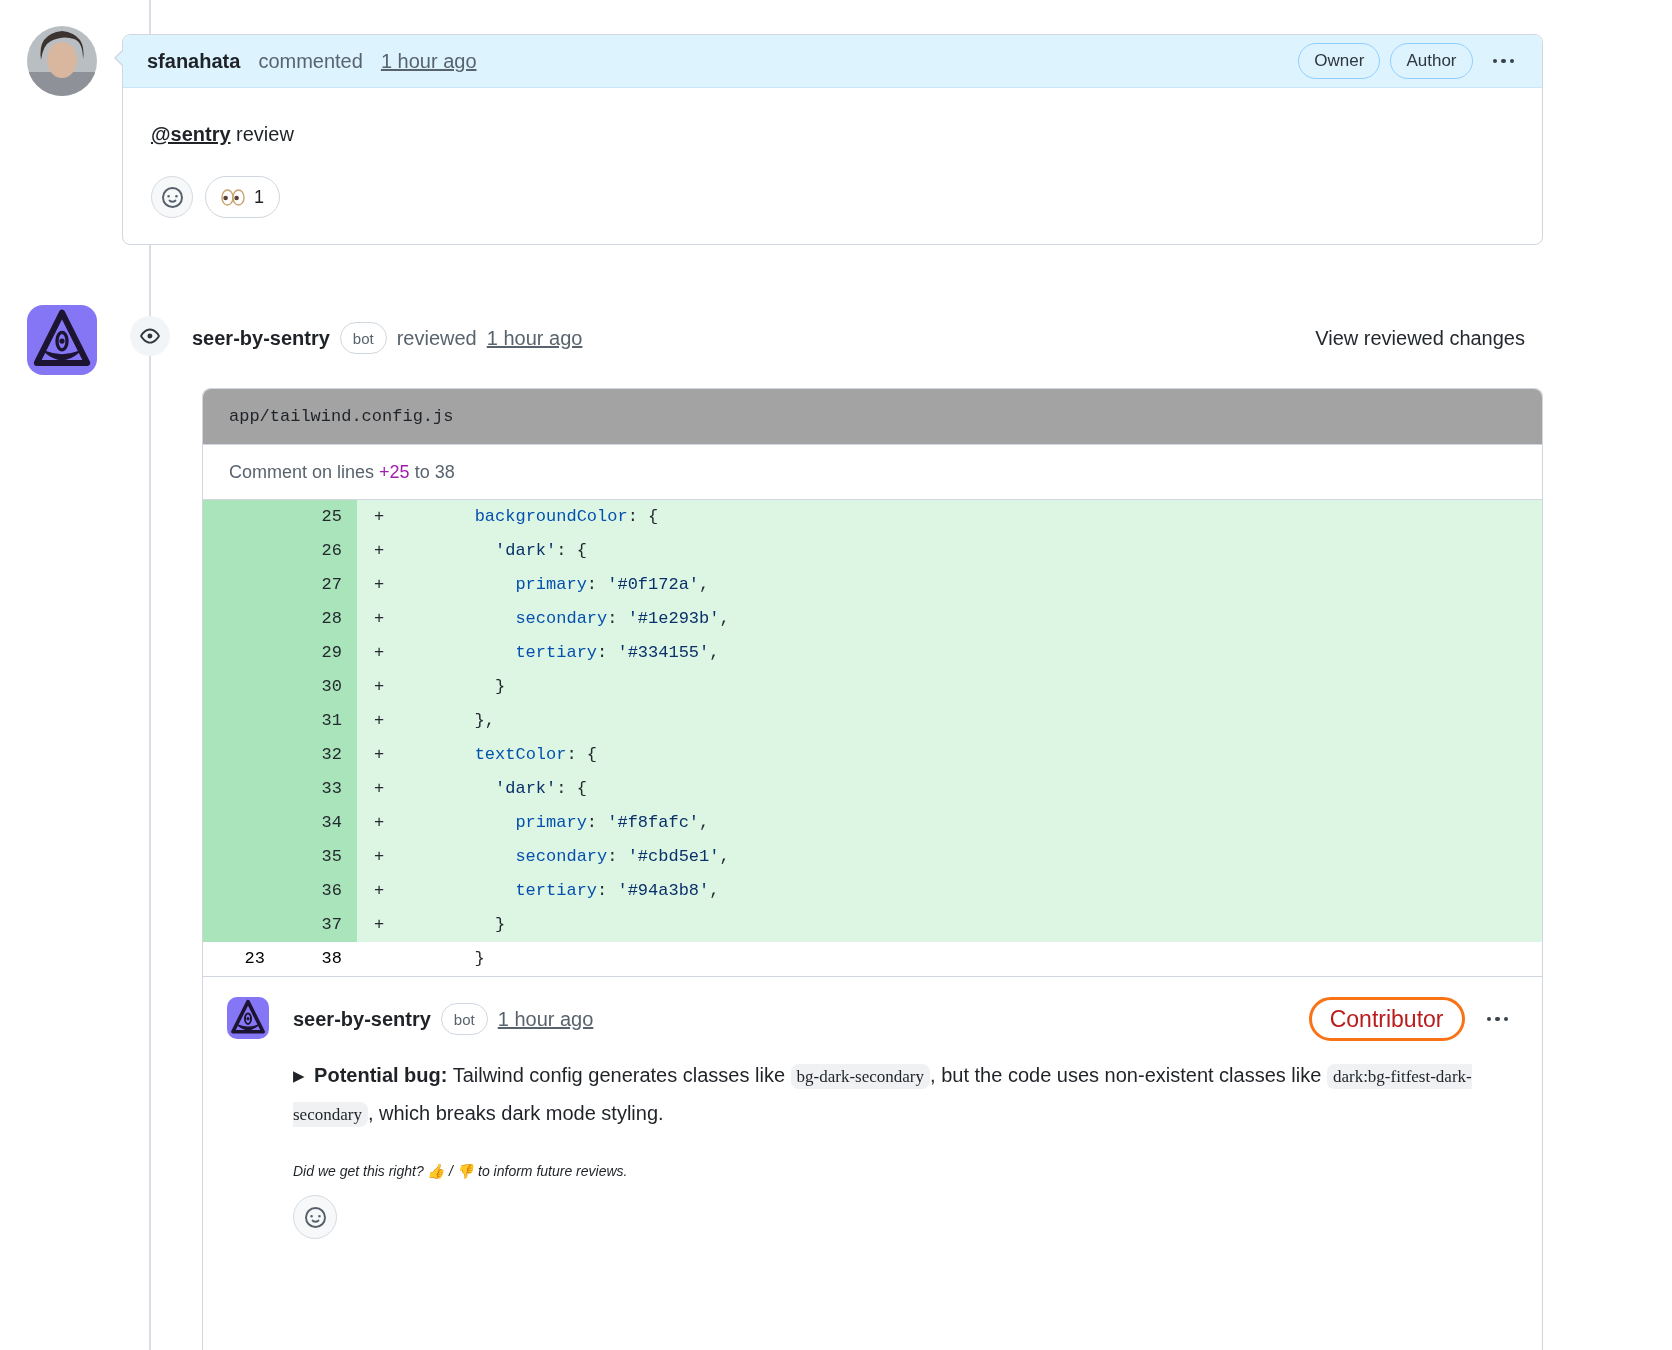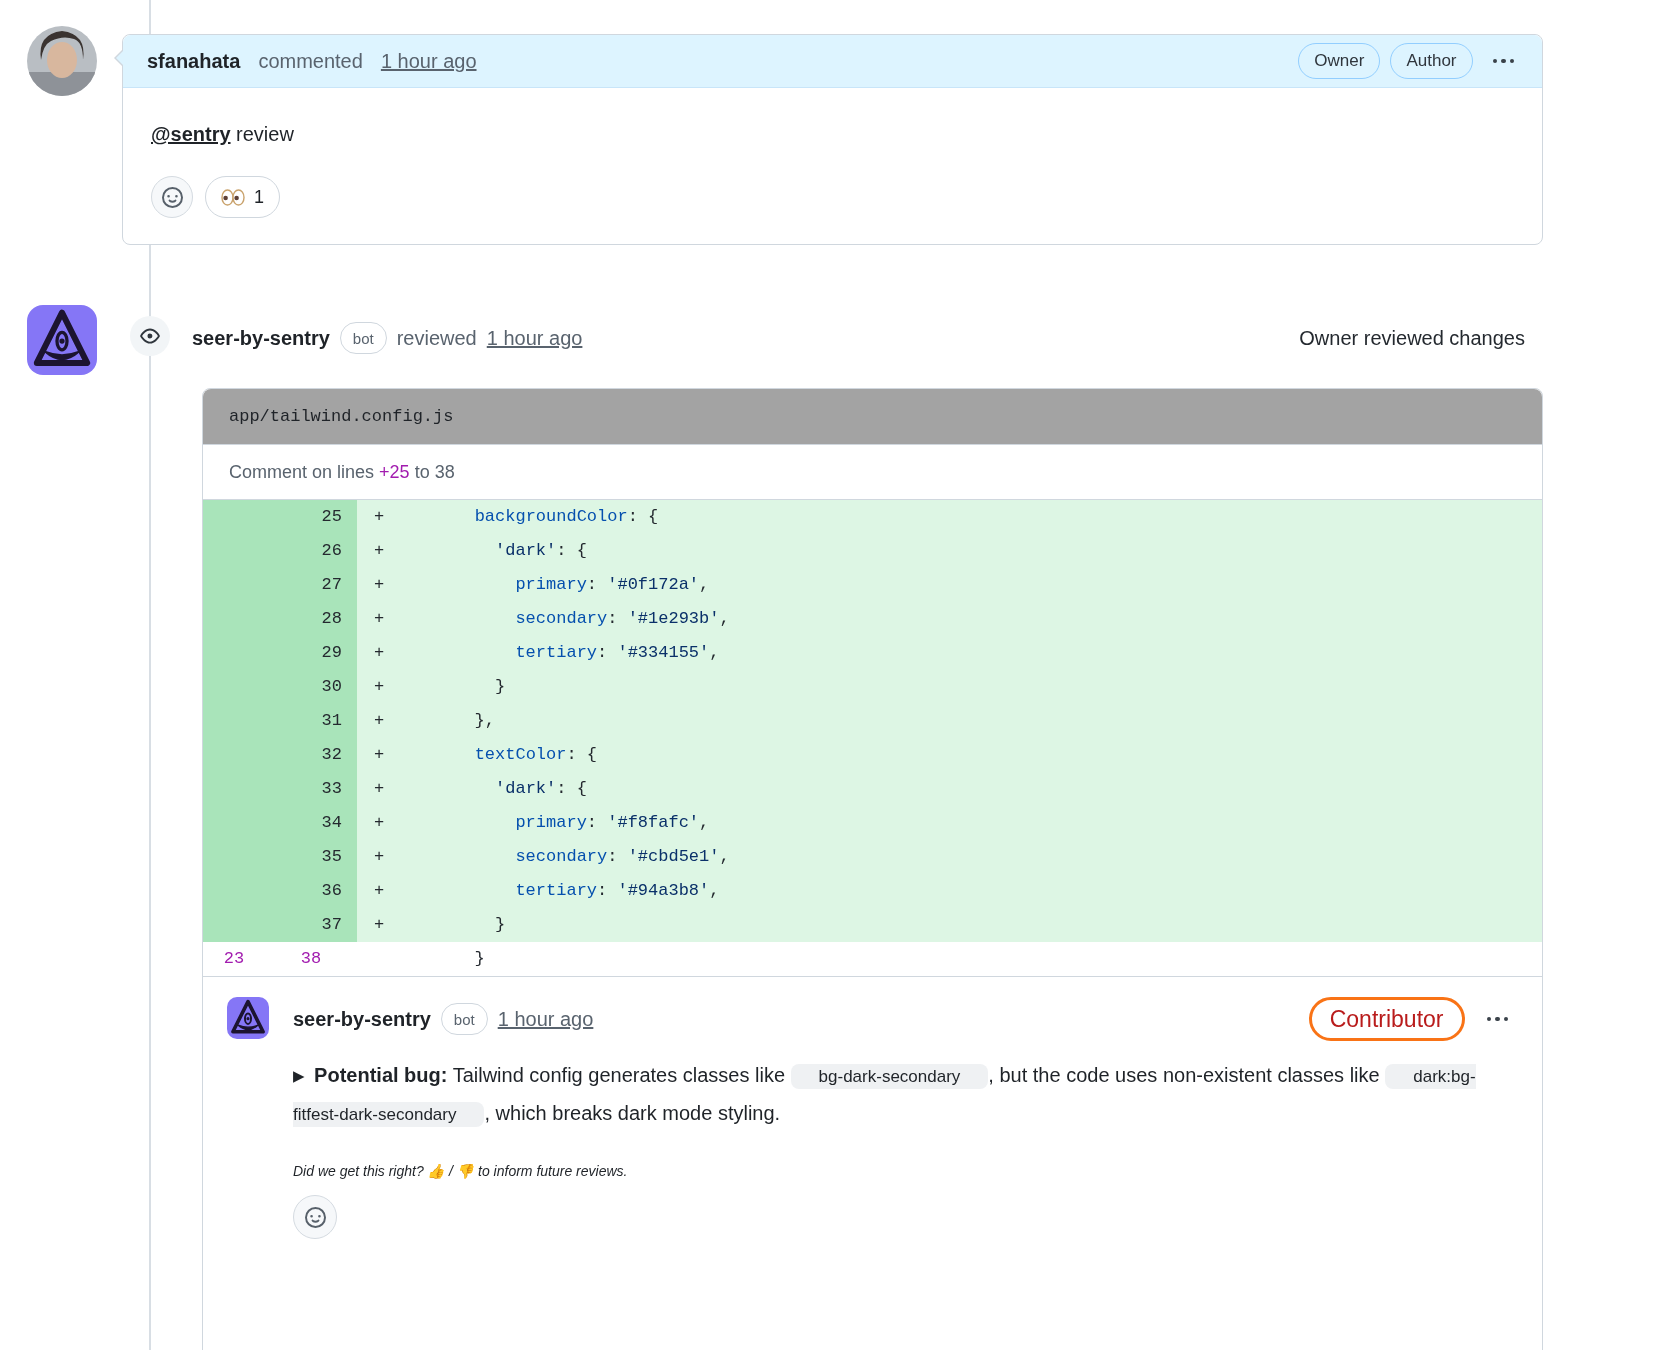--- a/index.html
+++ b/index.html
@@ -63,36 +63,36 @@
                font-family:"Liberation Mono","DejaVu Sans Mono",monospace;font-size:17px;color:#1f2328;}
   .range-row{height:54px;line-height:54px;padding:0 26px;border-bottom:1px solid #d0d7de;
              font-size:18px;color:#59636e;white-space:pre;}
   .range-added{color:#a21caf;}
   .diff{font-family:"Liberation Mono","DejaVu Sans Mono",monospace;font-size:17px;}
   .diff-row{display:flex;height:34px;line-height:34px;}
   .diff-row .num{width:62px;text-align:right;padding-right:15px;color:#24292f;flex:none;}
   .diff-row.add{background:#ddf6e4;}
   .diff-row.add .num{background:#a9e4ba;}
   .diff-row.ctx{background:#fff;}
-  .diff-row.ctx .num{color:#a21caf;text-align:center;}
+  .diff-row.ctx .num{color:#000000;}
   .diff-row .sign{width:19px;padding-left:17px;flex:none;color:#24292f;}
   .diff-row .code{flex:1;white-space:pre;}
   .tok-p{color:#24292f;} .tok-i{color:#0550ae;} .tok-s{color:#0a3069;}
 
   
   .bot-comment{border-top:1px solid #d0d7de;padding:20px 30px 20px 24px;
                display:grid;grid-template-columns:66px 1fr;}
   .bc-head{display:flex;align-items:center;justify-content:space-between;min-height:42px;}
   .bc-head-left{display:flex;align-items:center;gap:10px;font-size:20px;}
   .bc-head-right{display:flex;align-items:center;gap:12px;}
   .bc-body{grid-column:2;}
   .bc-text{margin:16px 0 0;font-size:20px;line-height:37px;color:#1f2328;max-width:1200px;}
   .disclosure{font-size:15px;color:#1f2328;margin-right:4px;vertical-align:1px;}
-  .inline-code{font-family:Liberation Sans, sans-serif;font-size:17px;
-               background:#eff1f3;border-radius:8px;padding:3px 28px;color:#1f2328;}
+  .inline-code{font-family:Liberation Serif, serif;font-size:17px;
+               background:#eff1f3;border-radius:8px;padding:3px 6px;color:#1f2328;}
   .footnote{margin:30px 0 0;font-style:italic;font-size:14px;color:#1f2328;}
   .bc-react{margin-top:16px;}
   .react-circle.small{width:44px;height:44px;}
 </style>
 </head>
 <body>
 
 <div class="page">
   <div class="timeline-line"></div>
 
@@ -157,21 +157,21 @@
         <path d="M8 2c1.981 0 3.671.992 4.933 2.078 1.27 1.091 2.187 2.345 2.637 3.023a1.62 1.62 0 0 1 0 1.798c-.45.678-1.367 1.932-2.637 3.023C11.67 13.008 9.981 14 8 14c-1.981 0-3.671-.992-4.933-2.078C1.797 10.83.88 9.576.43 8.898a1.62 1.62 0 0 1 0-1.798c.45-.677 1.367-1.931 2.637-3.022C4.33 2.992 6.019 2 8 2ZM1.679 7.932a.12.12 0 0 0 0 .136c.411.622 1.241 1.75 2.366 2.717C5.176 11.758 6.527 12.5 8 12.5c1.473 0 2.825-.742 3.955-1.715 1.124-.967 1.954-2.096 2.366-2.717a.12.12 0 0 0 0-.136c-.412-.621-1.242-1.75-2.366-2.717C10.824 4.242 9.473 3.5 8 3.5c-1.473 0-2.825.742-3.955 1.715-1.124.967-1.954 2.096-2.366 2.717ZM8 10a2 2 0 1 1-.001-3.999A2 2 0 0 1 8 10Z"></path>
       </svg>
   </div>
   <div class="review-head-row">
     <div class="rh-left">
       <a class="author-link">seer-by-sentry</a>
       <span class="pill pill-gray">bot</span>
       <span class="muted">reviewed</span>
       <a class="timestamp">1 hour ago</a>
     </div>
-    <a class="view-link">Owner reviewed changes</a>
+    <a class="view-link">View reviewed changes</a>
   </div>
 
   <section class="card card2">
     <div class="file-header">
       <span>app/tailwind.config.js</span>
     </div>
     <div class="range-row"><span>Comment on lines </span><span class="range-added">+25</span><span> to </span><span>38</span></div>
     <div class="diff">
         <div class="diff-row add">
           <div class="num"></div>

